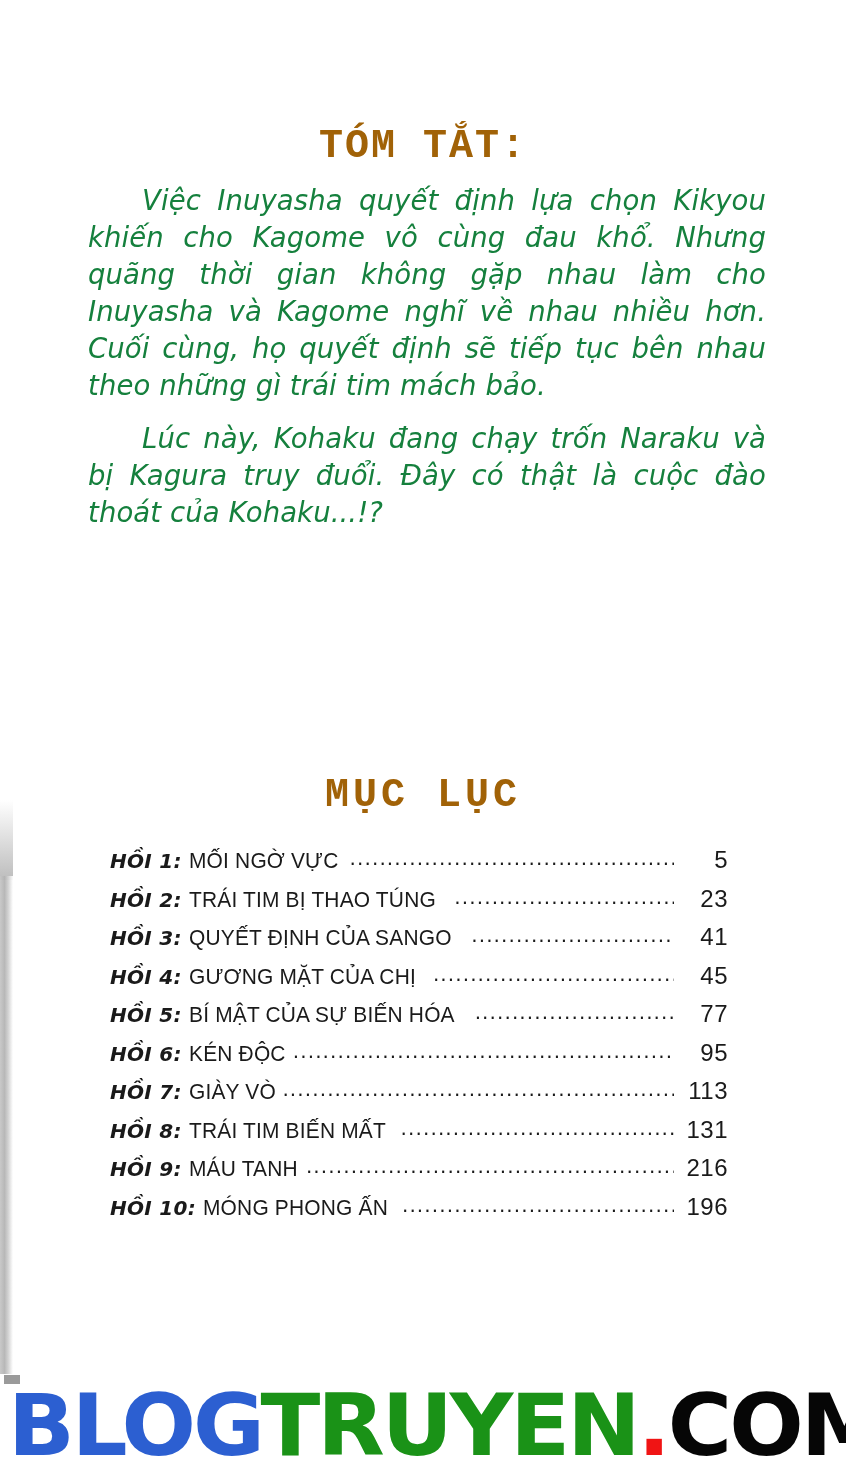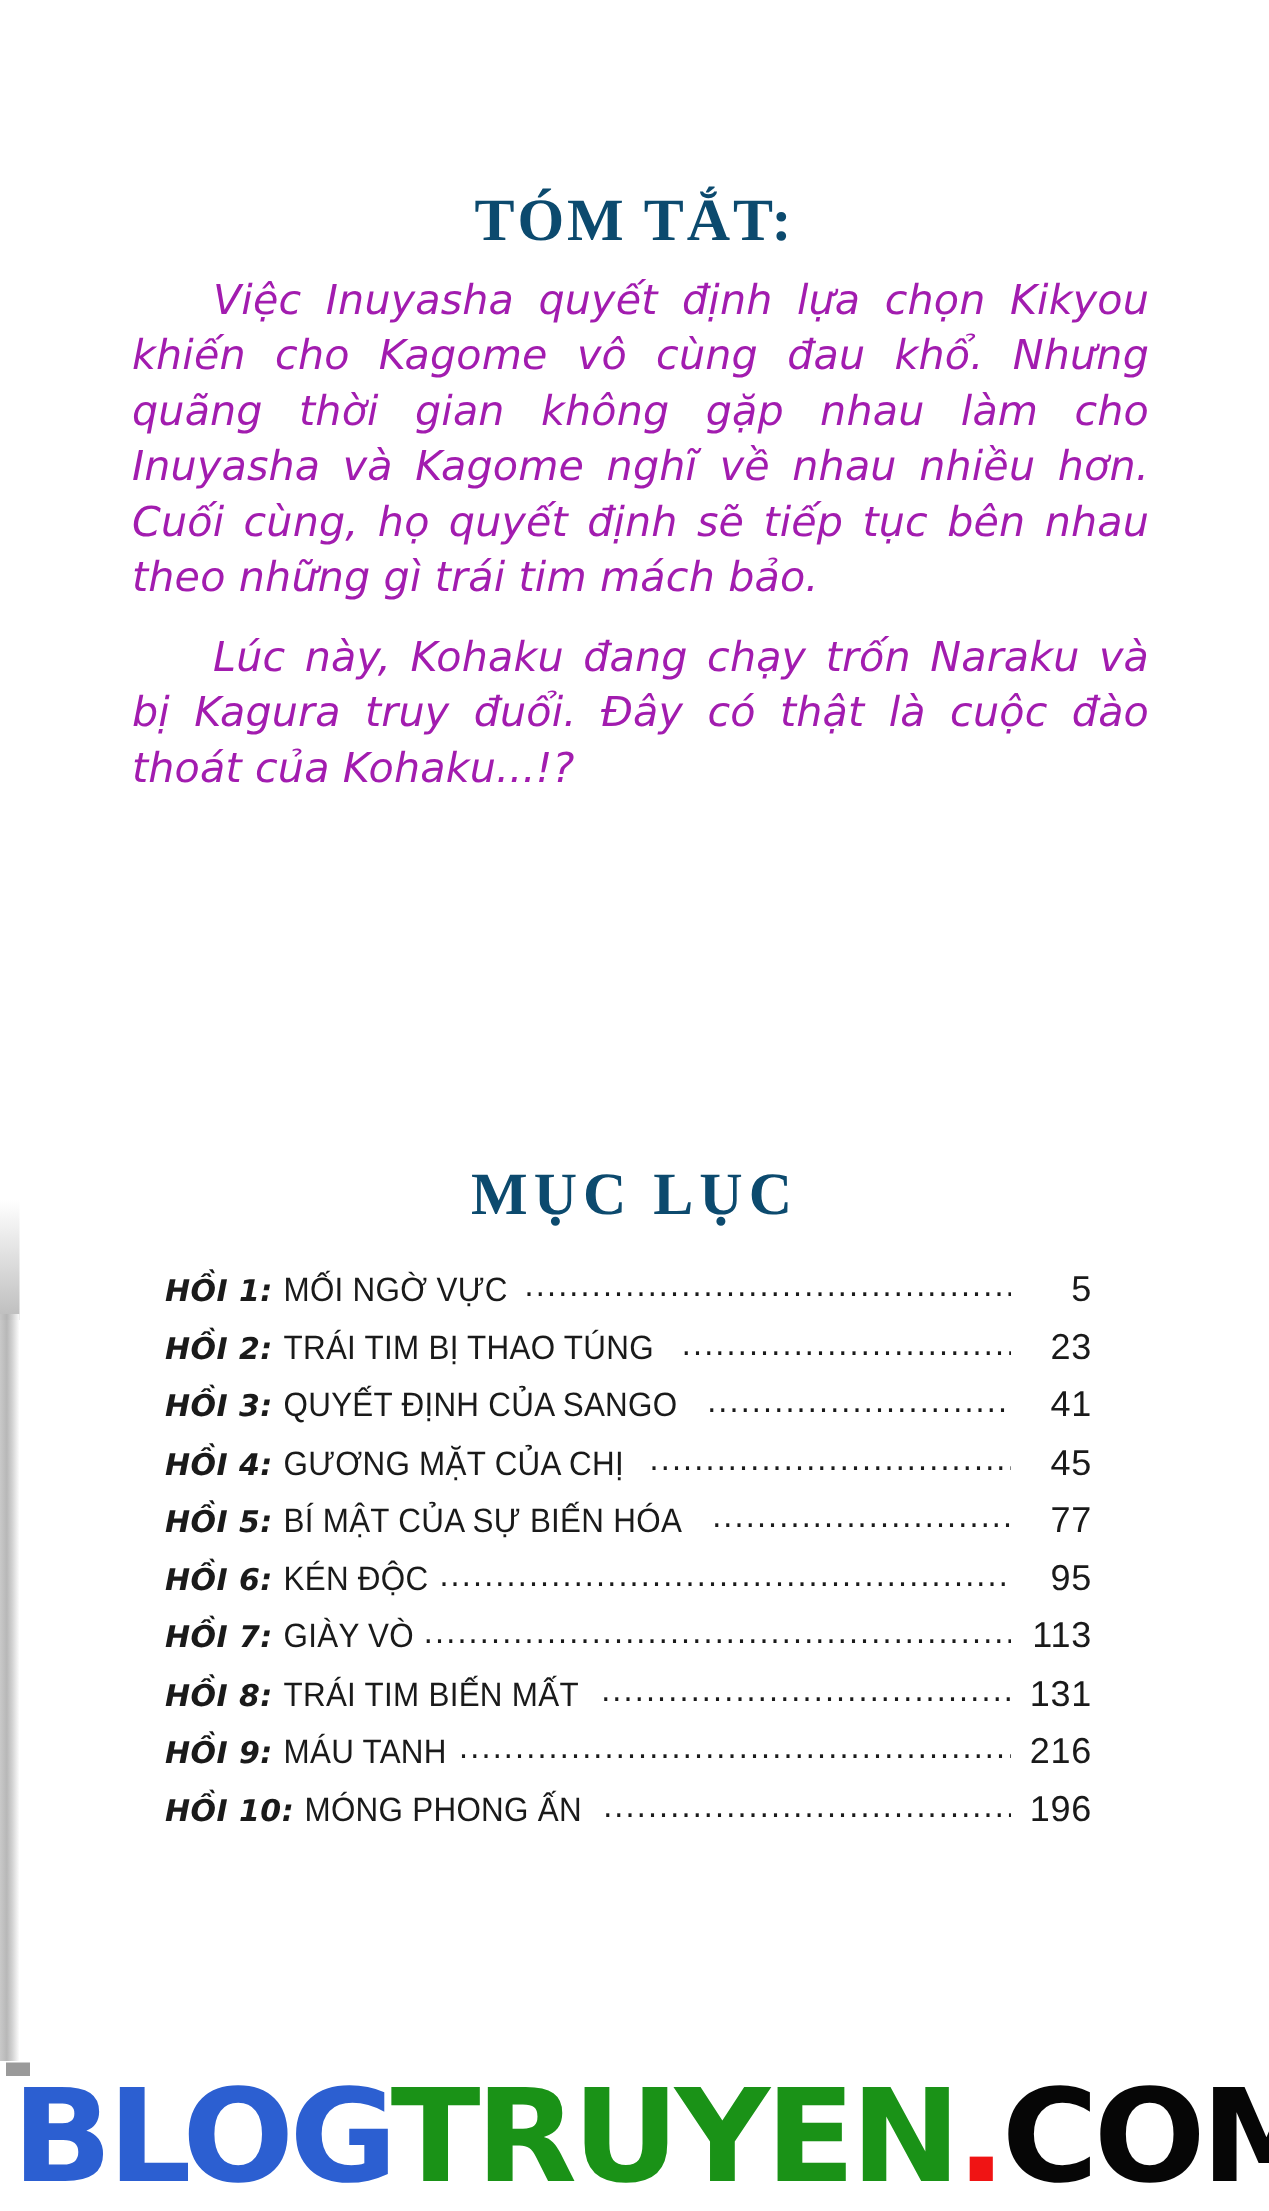--- a/index.html
+++ b/index.html
@@ -45,24 +45,24 @@
     left: 0;
     top: 800px;
     width: 13px;
     height: 80px;
     background: linear-gradient(to bottom, rgba(190,190,190,0) 0%, rgba(185,185,185,.95) 100%);
   }
 
   
   .heading {
     text-align: center;
-    font-family: Liberation Serif, serif;
+    font-family: Liberation Mono, monospace;
     font-weight: 700;
     letter-spacing: 2px;
-    color: #0c4a6e;
+    color: #a16207;
   }
   #summary-heading {
     position: absolute;
     left: 0; right: 0;
     top: 97px;
     font-size: 40px;
     line-height: 46px;
   }
   #toc-heading {
     position: absolute;
@@ -80,21 +80,21 @@
     top: 182px;
     width: 678px;
   }
   .para {
     font-family: "DejaVu Sans", sans-serif;
     font-style: italic;
     font-size: 27.5px;
     line-height: 37px;
     text-align: justify;
     text-justify: inter-word;
-    color: #a21caf;
+    color: #15803d;
     margin: 0;
     text-indent: 54px;
     letter-spacing: .1px;
   }
   .para + .para {
     margin-top: 16px;
   }
 
   
   #toc {

